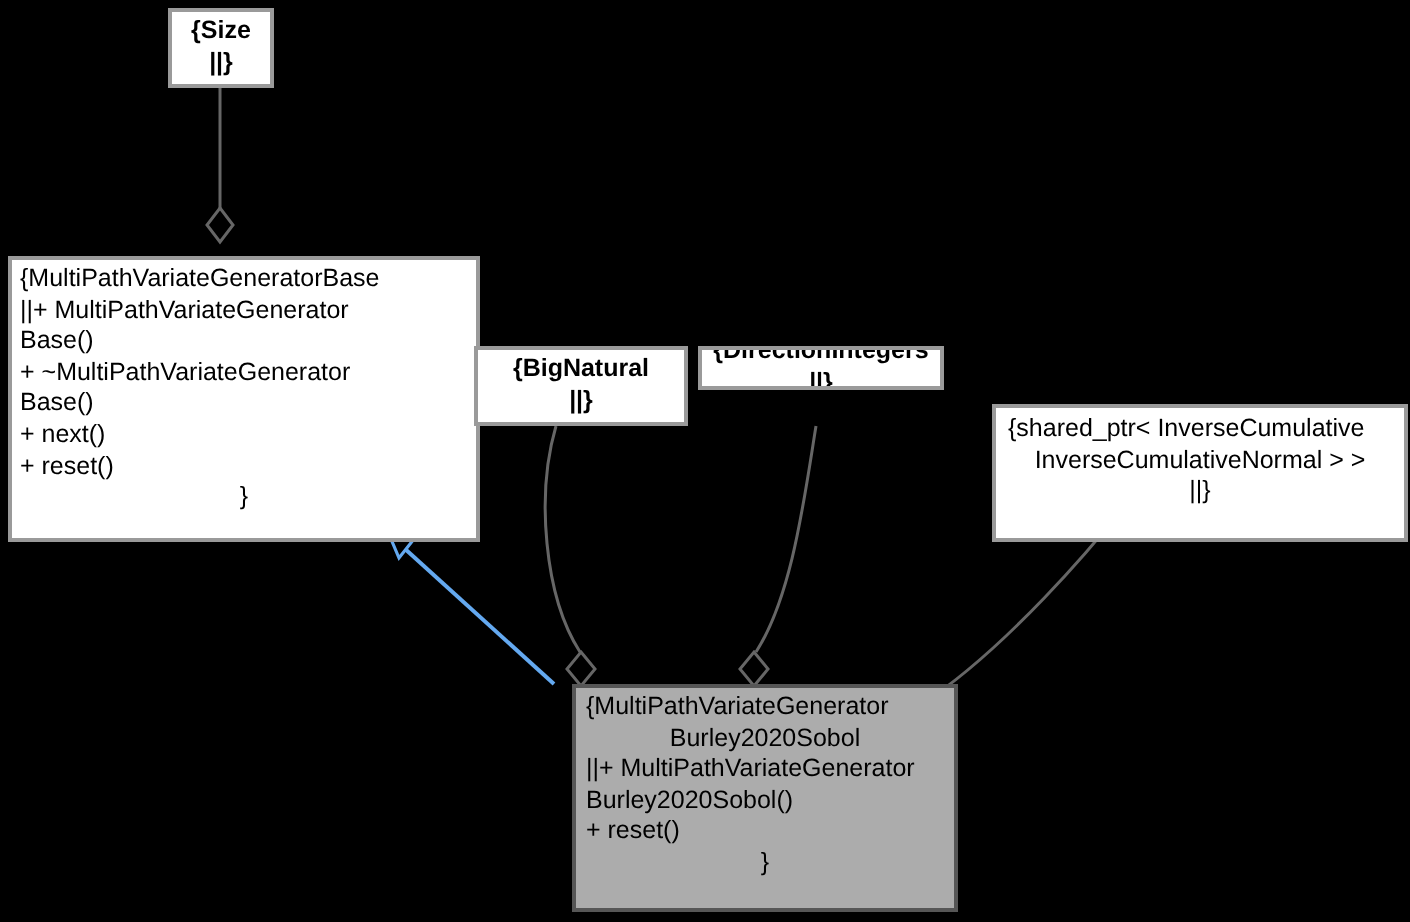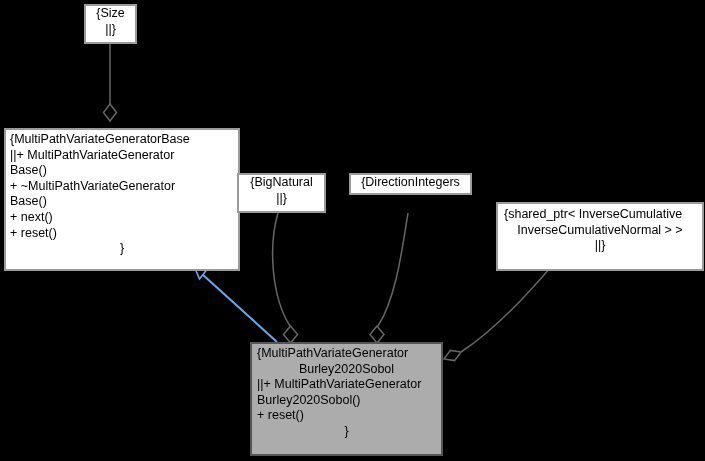--- a/index.html
+++ b/index.html
@@ -22,26 +22,28 @@
     border:2px solid var(--node-border,#9a9a9a);
     color:var(--text-color,#000);
     font-size:12.5px;
     line-height:15.6px;
     overflow:hidden;
     cursor:pointer;
   }
   .node.hl{
     background:var(--hl-fill,#acacac);
     border-color:var(--hl-border,#565656);
+    margin-left:36px;
   }
   .node.pad{padding:2px 4px;}
   .node.center-all{
     display:flex;flex-direction:column;
-    justify-content:flex-start;align-items:center;
+    justify-content:center;align-items:center;
     text-align:center;
+    font-weight:bold;
   }
   .nl{white-space:nowrap;}
   .nl.c{text-align:center;}
 </style>
 </head>
 <body>
 
 <div id="canvas">
 
   <svg id="edges" viewBox="0 0 705 461">
@@ -71,21 +73,21 @@
     <div class="nl">{MultiPathVariateGeneratorBase</div>
     <div class="nl">||+ MultiPathVariateGenerator</div>
     <div class="nl">Base()</div>
     <div class="nl">+ ~MultiPathVariateGenerator</div>
     <div class="nl">Base()</div>
     <div class="nl">+ next()</div>
     <div class="nl">+ reset()</div>
     <div class="nl c">}</div>
   </div>
 
-  <div class="node center-all" style="left:237px;top:173px;width:89px;height:40px;">
+  <div class="node center-all" style="left:237px;top:173px;width:107px;height:40px;">
     <div class="nl c">{BigNatural</div>
     <div class="nl c">||}</div>
   </div>
 
   <div class="node center-all" style="left:349px;top:173px;width:123px;height:22px;">
     <div class="nl c">{DirectionIntegers</div>
     <div class="nl c">||}</div>
   </div>
 
   <div class="node pad" style="left:496px;top:158px;width:208px;height:69px;padding:3px 6px;margin-top:44px;">

